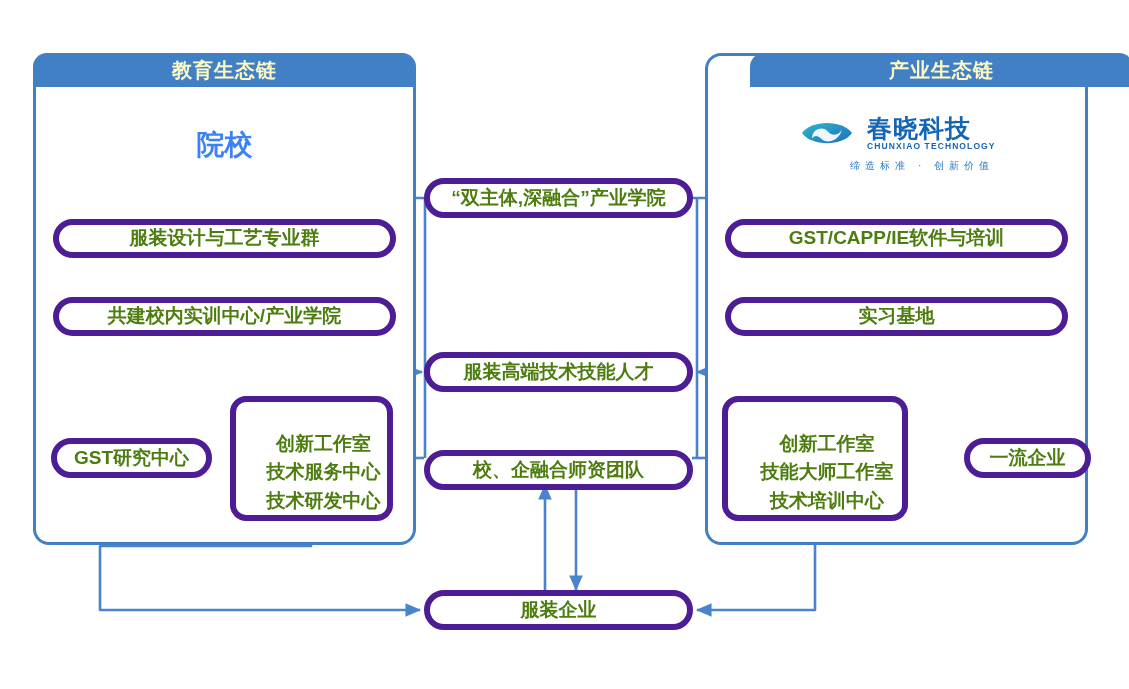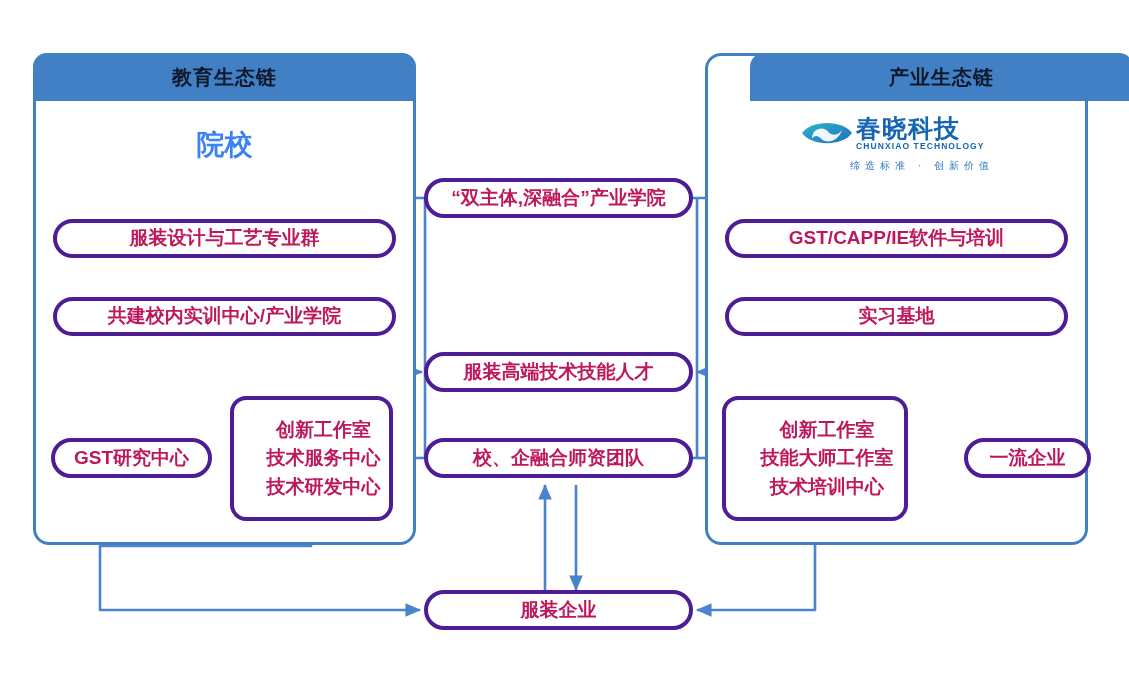--- a/index.html
+++ b/index.html
@@ -14,59 +14,59 @@
   
   .panel{
     position:absolute;
     border:3px solid #4180C4;
     border-radius:16px;
     background:#ffffff;
     box-sizing:border-box;
   }
   .panel-head{
     position:absolute;left:-3px;top:-3px;
-    height:48px;
+    height:34px;
     background:#4180C4;
     border-radius:14px 14px 0 0;
     display:flex;align-items:center;justify-content:center;
-    color:#0f172a;font-weight:bold;font-size:20px;letter-spacing:1px;
+    color:#fef9c3;font-weight:bold;font-size:20px;letter-spacing:1px;
     box-sizing:border-box;
   }
   #panel-edu{left:33px;top:53px;width:383px;height:492px;}
   #panel-edu .panel-head{width:383px;}
   #panel-ind{left:705px;top:53px;width:383px;height:492px;}
   #panel-ind .panel-head{width:383px;margin-left:45px;}
 
   
   .node{
     position:absolute;
     box-sizing:border-box;
-    border:4px solid #4c1d95;
+    border:6px solid #4c1d95;
     background:#ffffff;
-    color:#be185d;
+    color:#4d7c0f;
     display:flex;flex-direction:column;
-    align-items:center;justify-content:center;
+    align-items:center;justify-content:flex-end;
     font-size:19px;font-weight:bold;
     text-align:center;
     z-index:3;
     line-height:1.5;
   }
   .pill{border-radius:999px;}
   .rbox{border-radius:16px;padding-left:24px;}
   .node .ln{display:block;white-space:nowrap;}
 
   
   .heading{
     position:absolute;color:#3b82f6;font-weight:bold;
     font-size:28px;text-align:center;z-index:3;
   }
 
   
   #logo{position:absolute;left:800px;top:112px;width:194px;height:64px;z-index:3;}
-  #logo .logo-row{display:flex;align-items:center;gap:2px;height:42px;}
+  #logo .logo-row{display:flex;align-items:center;gap:13px;height:42px;}
   #logo .mark{width:54px;height:34px;flex:0 0 auto;}
   #logo .wordwrap{display:flex;flex-direction:column;justify-content:center;}
   #logo .cn{
     font-size:25px;font-weight:bold;color:#1565B5;letter-spacing:1px;
     line-height:1.05;white-space:nowrap;
   }
   #logo .en{
     font-size:8.5px;font-weight:bold;color:#1565B5;letter-spacing:1.1px;
     line-height:1.2;white-space:nowrap;
   }
@@ -192,21 +192,21 @@
   </div>
 
   <div class="node pill" style="left:424px;top:178px;width:269px;height:40px;">
     <span class="ln">“双主体,深融合”产业学院</span>
   </div>
 
   <div class="node pill" style="left:424px;top:352px;width:269px;height:40px;">
     <span class="ln">服装高端技术技能人才</span>
   </div>
 
-  <div class="node pill" style="left:424px;top:438px;width:269px;height:40px;">
+  <div class="node pill" style="left:424px;top:450px;width:269px;height:40px;">
     <span class="ln">校、企融合师资团队</span>
   </div>
 
   <div class="node pill" style="left:424px;top:590px;width:269px;height:40px;">
     <span class="ln">服装企业</span>
   </div>
 
 </div>
 
 </body></html>

